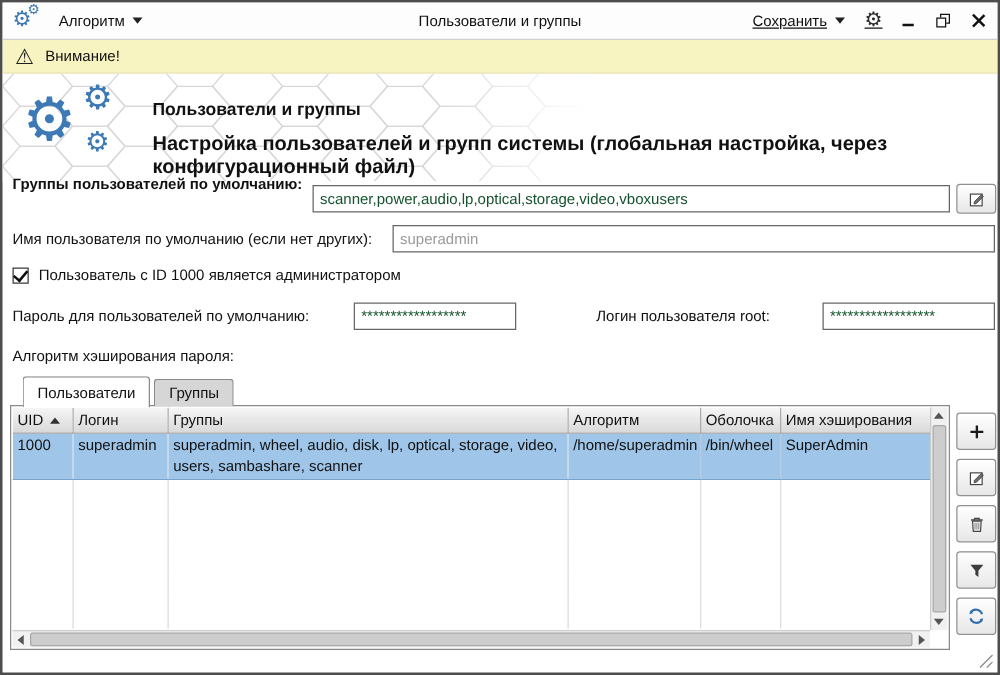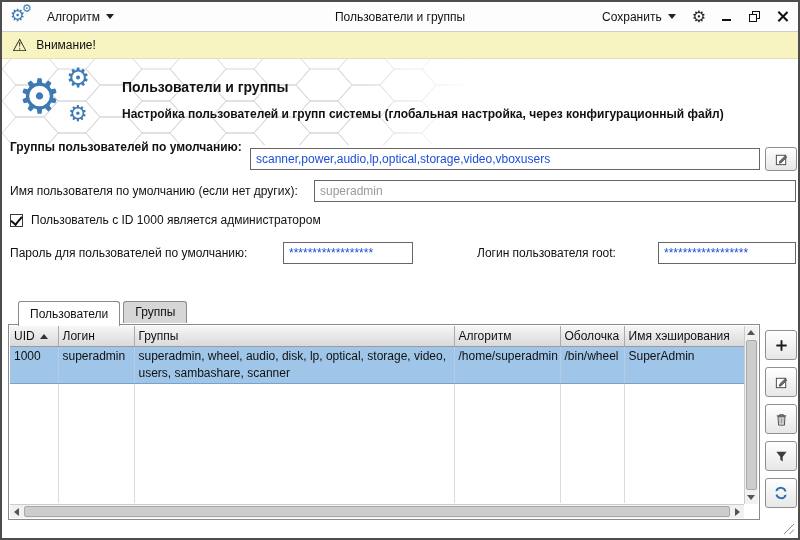--- a/index.html
+++ b/index.html
@@ -9,21 +9,21 @@
   
   .titlebar{position:absolute;top:0;left:0;right:0;height:30px;display:flex;align-items:center;
             padding:0 8px;background:#fdfdfd;border-bottom:1px solid #cfcfcf;box-sizing:border-box;}
   .tb-left{display:flex;align-items:center;gap:7px;}
   .app-icon{position:relative;width:26px;height:24px;color:#3D79B4;}
   .app-icon .g-big{position:absolute;left:0;top:2px;font-size:17px;line-height:1;}
   .app-icon .g-sm{position:absolute;left:12px;top:-2px;font-size:11px;line-height:1;}
   .tb-menu{display:flex;align-items:center;gap:6px;background:none;border:none;font:inherit;color:#111;
            padding:2px 4px;cursor:pointer;}
   .tb-title{position:absolute;left:200px;right:200px;text-align:center;pointer-events:none;}
-  .tb-right{margin-left:auto;display:flex;align-items:center;gap:12px;}
+  .tb-right{margin-left:auto;display:flex;align-items:center;gap:12px;text-decoration:underline;}
   .settings-gear{font-size:16px;line-height:1;color:#2b2b2b;cursor:pointer;}
   .winbtn{width:16px;height:16px;display:flex;align-items:center;justify-content:center;cursor:pointer;}
   .min-bar{width:9px;height:2px;background:#111;margin-top:7px;}
   .restore-sq{position:relative;width:11px;height:11px;}
   .sq-back{position:absolute;left:3px;top:0;width:6px;height:6px;border:1px solid #111;}
   .sq-front{position:absolute;left:0;top:3px;width:6px;height:6px;border:1px solid #111;background:#fdfdfd;}
   .close-x{position:relative;width:13px;height:13px;}
   .close-x::before,.close-x::after{content:"";position:absolute;left:6px;top:0;width:1.6px;height:13px;background:#111;}
   .close-x::before{transform:rotate(45deg);} .close-x::after{transform:rotate(-45deg);}
 
@@ -42,43 +42,43 @@
   
   .header{position:absolute;top:57px;left:0;right:0;height:86px;overflow:hidden;background:#fff;}
   .hexbg{position:absolute;left:0;top:0;}
   .hexfade{position:absolute;left:340px;top:0;width:130px;height:86px;
            background:linear-gradient(90deg,rgba(255,255,255,0),#fff);}
   .logo{position:absolute;left:14px;top:4px;width:102px;height:80px;color:#3D79B4;}
   .logo .g1{position:absolute;left:2px;top:10px;font-size:48px;line-height:1;}
   .logo .g2{position:absolute;left:50px;top:2px;font-size:27px;line-height:1;}
   .logo .g3{position:absolute;left:52px;top:40px;font-size:22px;line-height:1;}
   .h-title{position:absolute;left:120px;top:20px;font-size:14px;font-weight:bold;}
-  .h-sub{position:absolute;left:120px;top:48px;right:8px;font-size:12px;font-weight:bold;}
+  .h-sub{position:absolute;left:120px;top:48px;right:8px;font-size:16px;font-weight:bold;}
 
   
   .lbl{position:absolute;height:22px;line-height:22px;white-space:nowrap;}
   .txt{position:absolute;height:22px;border:1px solid #666;box-sizing:border-box;font:inherit;
-       padding:0 5px;background:#fff;color:#1d4ed8;}
+       padding:0 5px;background:#fff;color:#14532d;}
   .txt::placeholder{color:#9a9a9a;opacity:1;}
   .btn{background:linear-gradient(#ffffff,#e7e7e7);border:1px solid #8f8f8f;border-radius:3px;
        display:flex;align-items:center;justify-content:center;cursor:pointer;box-sizing:border-box;padding:0;}
 
   .cb-row{position:absolute;left:8px;top:211px;display:flex;align-items:center;cursor:pointer;}
   .cb{width:13px;height:13px;border:1px solid #3a3a3a;background:#fff;position:relative;margin-right:8px;box-sizing:border-box;}
   .cb .check{position:absolute;left:2px;top:-1px;width:5px;height:9px;border-right:2px solid #0d0d0d;
              border-bottom:2px solid #0d0d0d;transform:rotate(40deg);}
 
   .combo{position:absolute;left:222px;top:271px;right:3px;height:24px;border:1px solid #666;background:#fff;
          display:flex;align-items:stretch;box-sizing:border-box;cursor:pointer;}
   .combo-text{flex:1;padding:0 6px;line-height:22px;}
   .combo-arrow{width:18px;border-left:1px solid #999;background:linear-gradient(#f6f6f6,#dedede);
                display:flex;align-items:center;justify-content:center;}
 
   
-  .tabs{position:absolute;left:16px;top:299px;display:flex;align-items:flex-start;z-index:3;}
+  .tabs{position:absolute;left:16px;top:299px;display:flex;align-items:center;z-index:3;}
   .tab{height:21px;line-height:21px;padding:0 11px;border:1px solid #8a8a8a;border-bottom:none;
        background:#d6d6d6;margin-right:3px;border-radius:3px 3px 0 0;cursor:pointer;}
   .tab.active{background:#fff;height:24px;line-height:24px;position:relative;z-index:4;}
 
   .panel{position:absolute;left:6px;top:322px;width:752px;height:196px;border:1px solid #8a8a8a;
          background:#fff;box-sizing:border-box;}
   .tablewrap{position:absolute;left:1px;top:1px;width:736px;bottom:15px;overflow:hidden;}
   table.users{border-collapse:collapse;table-layout:fixed;width:736px;font-size:12px;}
   table.users th{height:20px;background:linear-gradient(#f6f6f6,#d9d9d9);border-right:1px solid #ababab;
        border-bottom:1px solid #9b9b9b;font-weight:normal;text-align:left;padding:0 4px;box-sizing:border-box;cursor:pointer;white-space:nowrap;overflow:hidden;}
@@ -217,20 +217,21 @@
         <span class="check"></span>
       </span>
     <span>Пользователь с ID 1000 является администратором</span>
   </div>
 
   <div class="lbl" style="left:8px;top:240px;">Пароль для пользователей по умолчанию:</div>
   <input class="txt" style="left: 281px; top: 240px; width: 130px;" value="******************">
   <div class="lbl" style="left:475px;top:240px;">Логин пользователя root:</div>
   <input class="txt" style="left: 656px; top: 240px; width: 138px;" value="******************">
 
+  <div class="lbl" style="left:8px;top:272px;">Алгоритм хэширования пароля:</div>
 
   <div class="tabs">
     <div class="tab active">Пользователи</div>
     <div class="tab">Группы</div>
   </div>
 
   <div class="panel">
     <div class="tablewrap">
       <table class="users">
         <colgroup>

